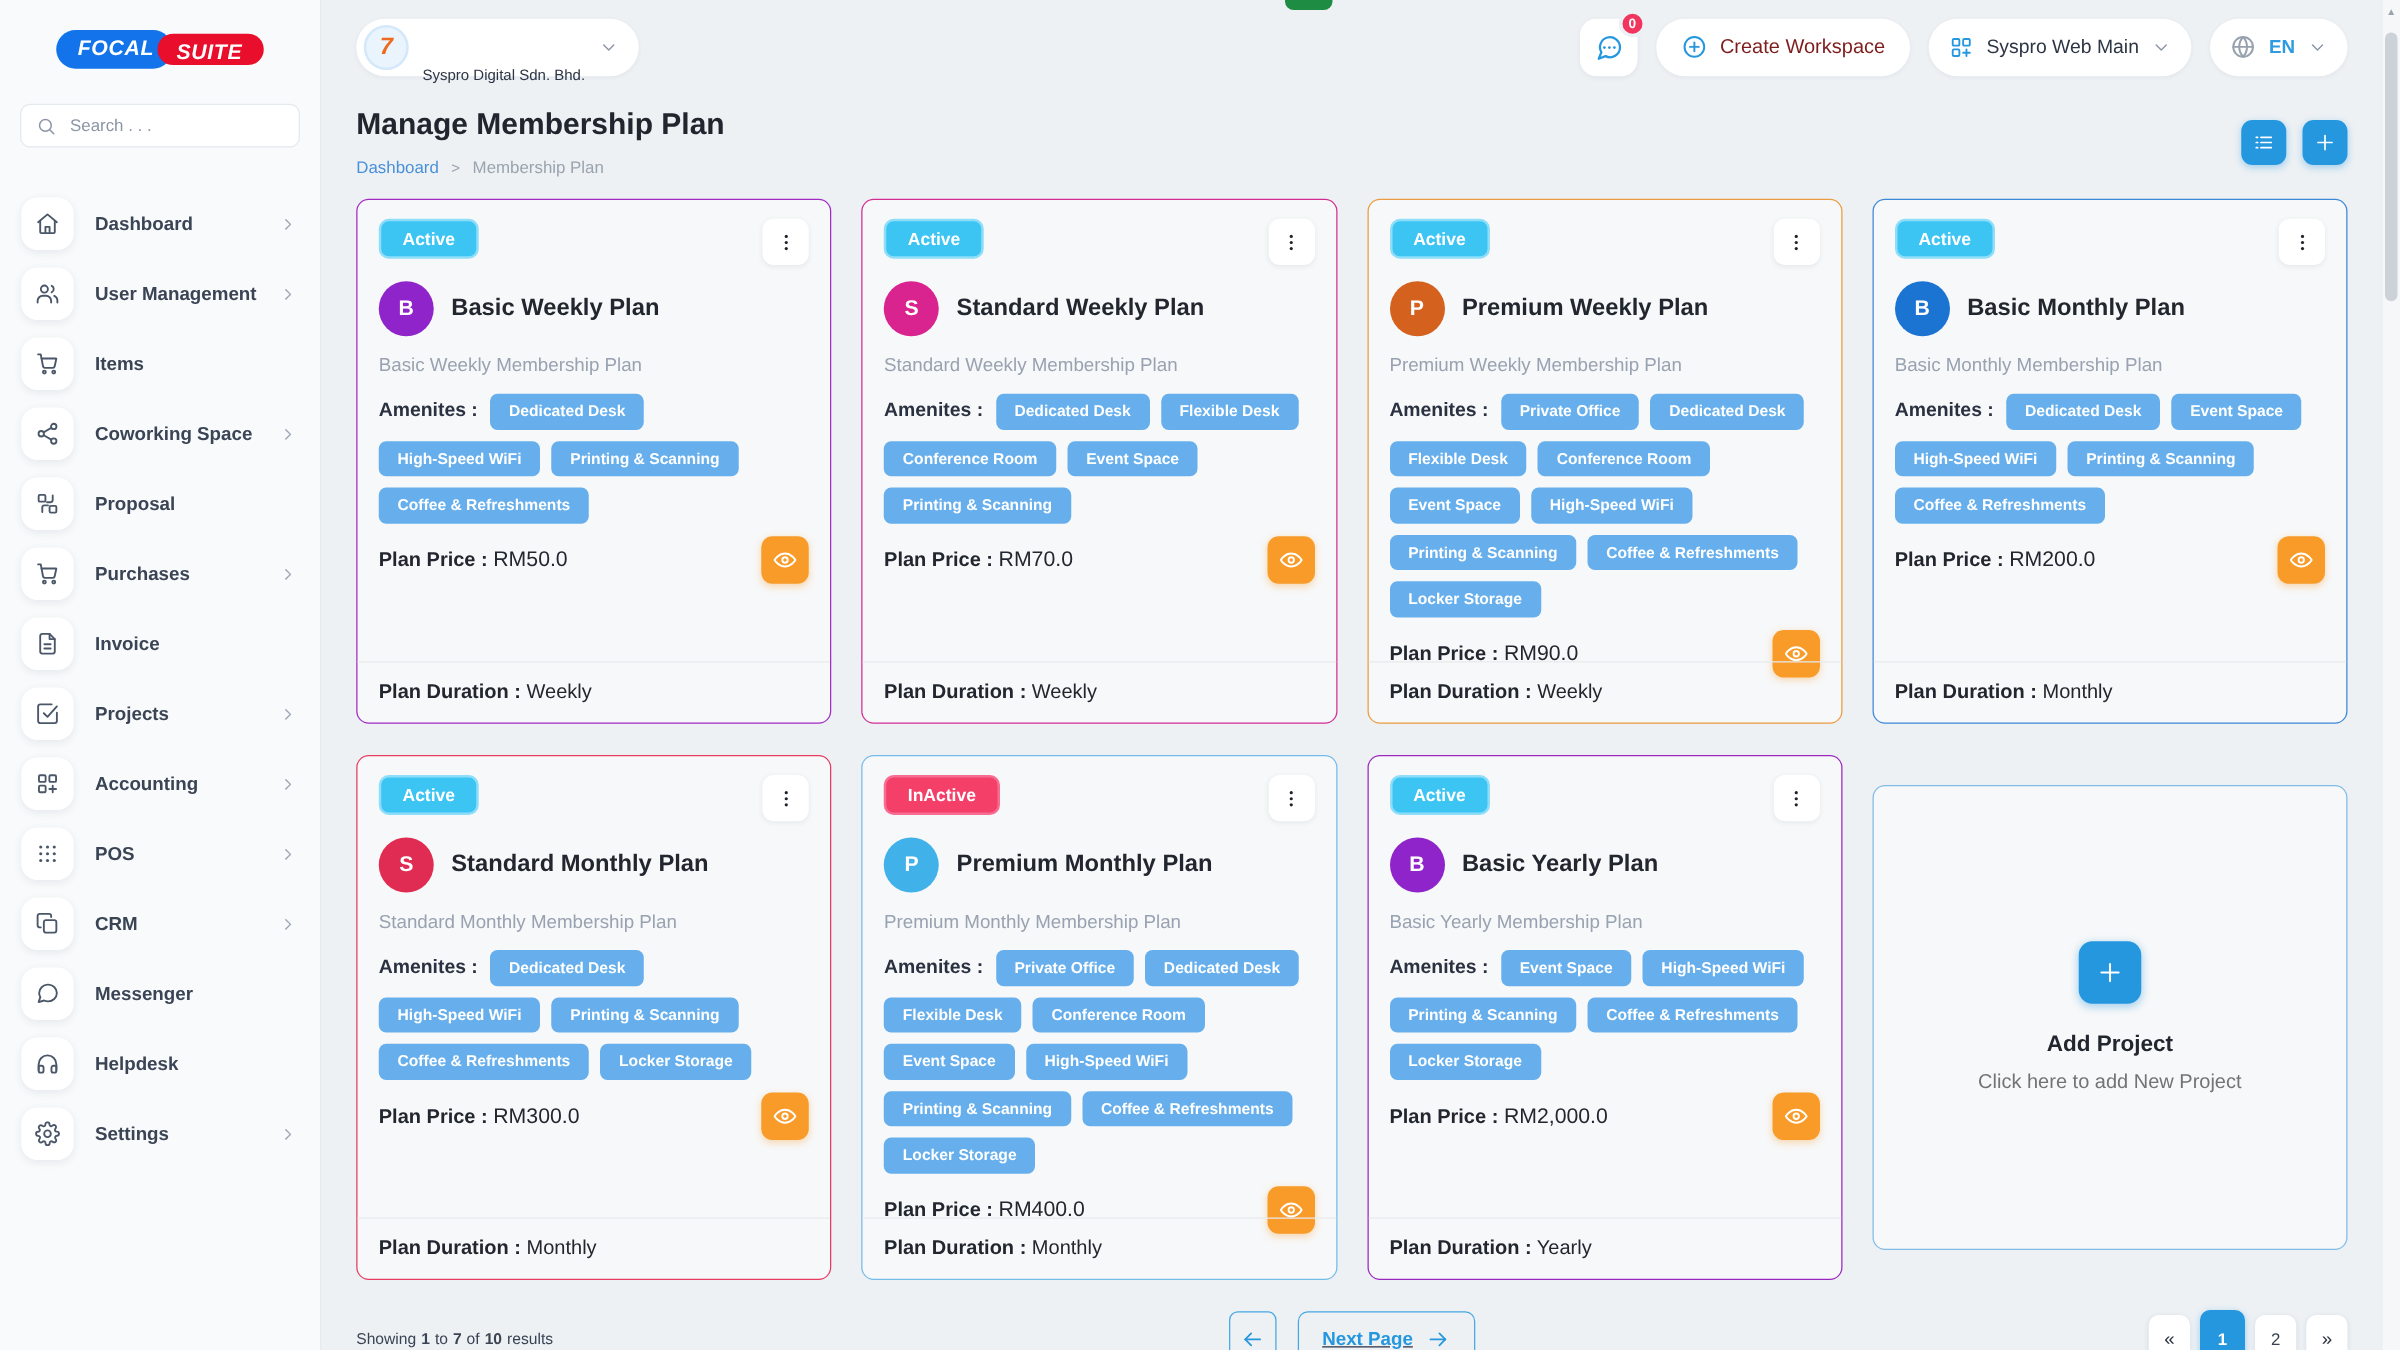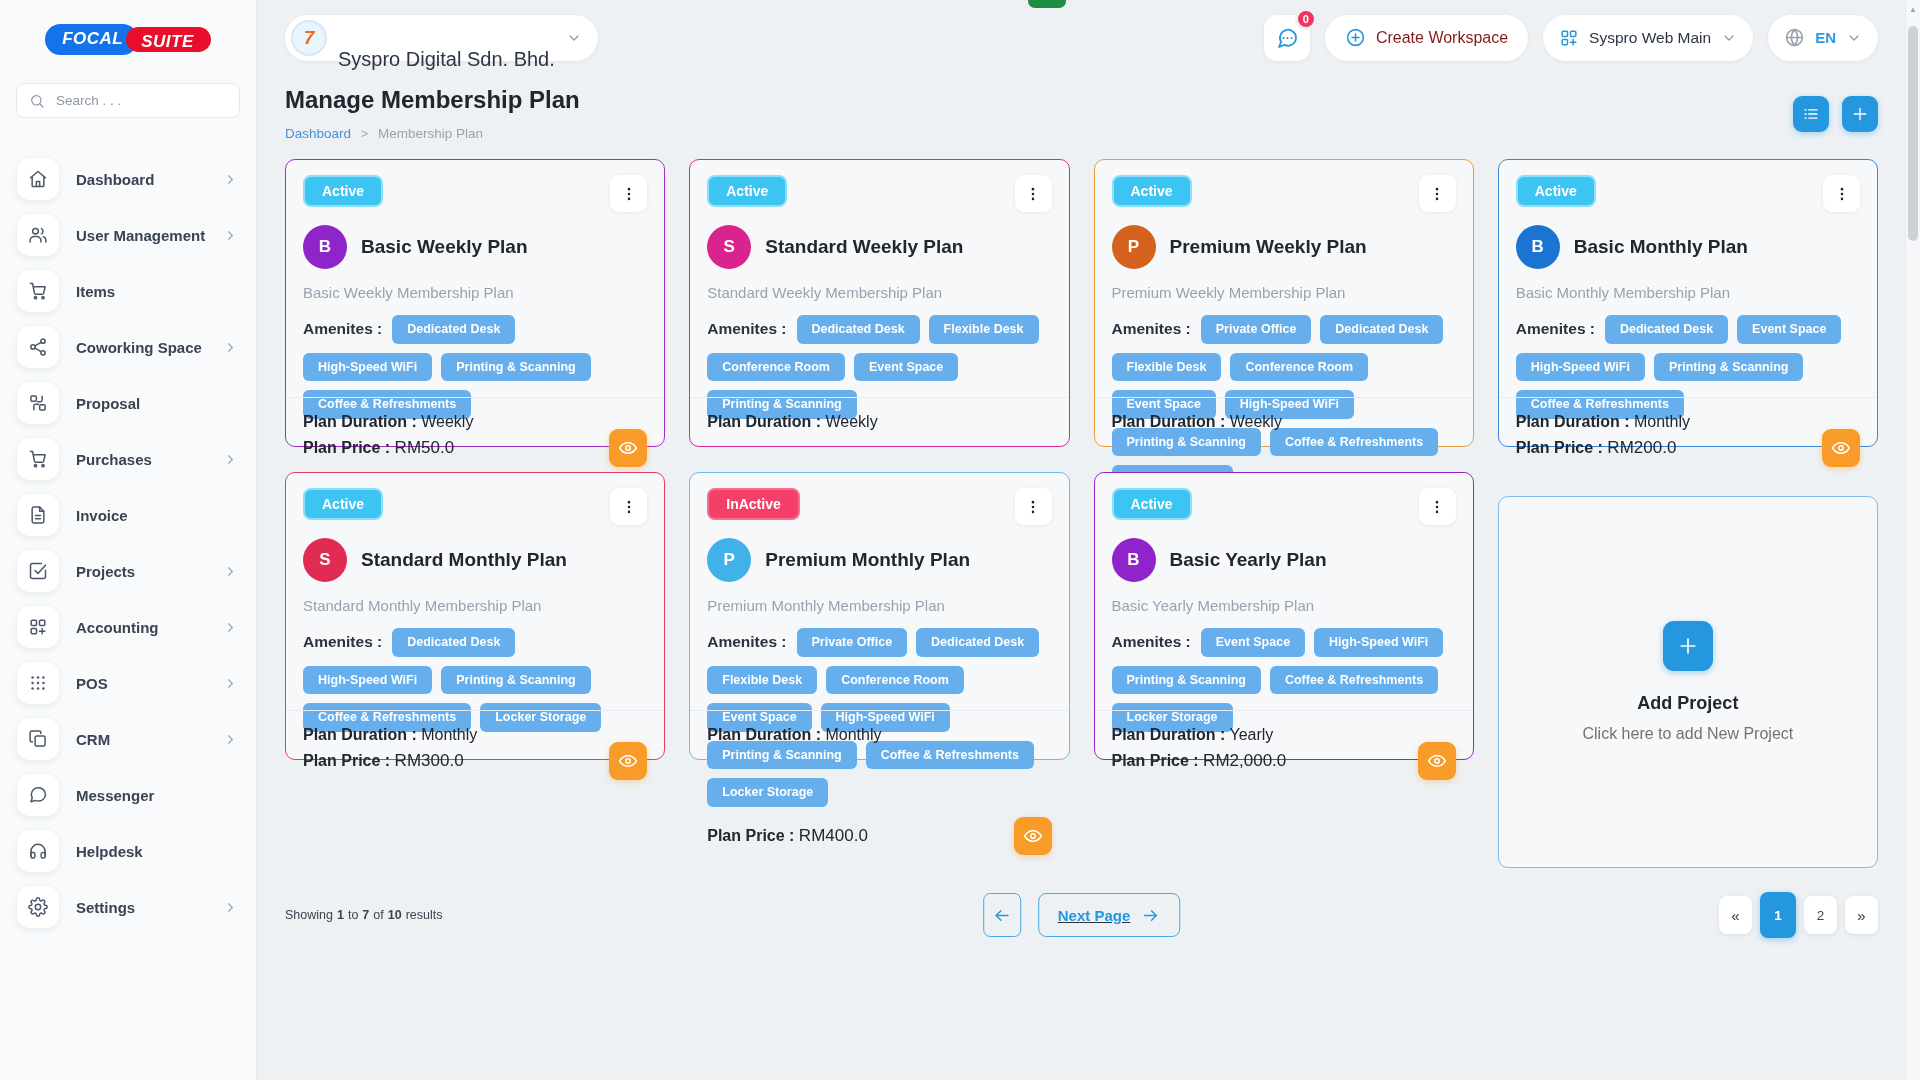--- a/index.html
+++ b/index.html
@@ -40,21 +40,21 @@
   
   .main { flex:1; padding:0 42px 0 29px; min-width:0; }
 
   .topbar { display:flex; align-items:center; justify-content:space-between; padding-top:13px; height:62px; }
   .pill { background:#fff; border-radius:23px; height:46px; display:flex; align-items:center;
     box-shadow:0 1px 4px rgba(30,50,80,.06); cursor:pointer; border:0; font-family:inherit; }
   .ws-pill { gap:11px; padding:0 16px 0 6px; }
   .ws-logo { width:36px; height:36px; border-radius:50%; background:#eaf4fd; border:2px solid #d3e8fa;
     display:flex; align-items:center; justify-content:center;
     color:#ed6b1f; font-weight:900; font-style:italic; font-size:19px; }
-  .ws-name { font-size:20px; color:#2d3545;margin-top:44px; }
+  .ws-name { font-size:12px; color:#2d3545;margin-top:44px; }
   .chev { color:#8d97a6; display:flex; }
   .topbar-right { display:flex; align-items:center; gap:15px; }
   .chat-btn { width:46px; height:46px; border-radius:13px; background:#fff; position:relative;
     display:flex; align-items:center; justify-content:center; color:#2597df;
     box-shadow:0 1px 4px rgba(30,50,80,.06); border:0; cursor:pointer; }
   .chat-badge { position:absolute; top:-7px; right:-7px; min-width:22px; height:22px; border-radius:11px;
     background:#f2355f; color:#fff; font-size:11px; font-weight:700; display:flex; align-items:center;
     justify-content:center; border:3px solid #edf1f4; }
   .create-btn { gap:10px; padding:0 20px; font-size:16px; color:#7f1d1d; }
   .create-btn .plus-ico { color:#2597df; display:flex; }
@@ -70,21 +70,21 @@
   .bc-link { color:#4a90d9; cursor:pointer; }
   .bc-sep { color:#9aa3ae; font-size:12px; }
   .bc-cur { color:#9aa3ae; }
   .head-actions { display:flex; gap:13px; margin-top:10px; }
   .sq-btn { width:36px; height:36px; border:0; border-radius:9px; background:#2597df; color:#fff;
     display:flex; align-items:center; justify-content:center; cursor:pointer;
     box-shadow:0 2px 6px rgba(37,151,223,.35); }
 
   
   .grid { display:grid; grid-template-columns:repeat(4,1fr); gap:25px 24px; margin-top:18px; }
-  .card { background:#f7f8f9; border:1px solid #ccc; border-radius:10px; height:288px;
+  .card { background:#f7f8f9; border:1px solid #ccc; border-radius:10px; height:420px;
     display:flex; flex-direction:column; position:relative; }
   .card-body { padding:15px 17px 0; flex:1; min-height:0; }
   .card-top { display:flex; justify-content:space-between; align-items:flex-start; margin-bottom:13px; }
   .badge { border-radius:8px; padding:7px 17px; font-size:14px; font-weight:600; color:#fff; line-height:1; }
   .badge.badge-active { background:#3cc4f3; border:2px solid #8edef9; }
   .badge.badge-inactive { background:#f43f68; border:2px solid #f76d92; }
   .dots-btn { width:37px; height:37px; background:#fff; border:0; border-radius:9px; cursor:pointer;
     box-shadow:0 1px 4px rgba(30,50,80,.08); display:flex; align-items:center; justify-content:center; color:#1f242c; }
   .card-title-row { display:flex; align-items:center; gap:14px; margin-bottom:15px; }
   .avatar { width:44px; height:44px; border-radius:50%; color:#fff; font-weight:700; font-size:17px;
@@ -569,20 +569,34 @@
       </div>
       <p class="plan-desc">Standard Weekly Membership Plan</p>
       <div class="amenities">
         <span class="am-label">Amenites :</span>
       <span class="chip">Dedicated Desk</span>
               <span class="chip">Flexible Desk</span>
               <span class="chip">Conference Room</span>
               <span class="chip">Event Space</span>
               <span class="chip">Printing &amp; Scanning</span>
             </div>
+      <div class="price-row">
+        <div class="price">
+          <span class="price-label">Plan Price :</span>
+          <span class="price-value">RM70.0</span>
+        </div>
+        <button class="eye-btn">
+          <span style="display:flex">
+                  <svg width="20" height="20" viewBox="0 0 24 24" fill="none" stroke="currentColor" stroke-width="1.8" stroke-linecap="round" stroke-linejoin="round">
+                    <path d="M2 12s3.6-6.2 10-6.2S22 12 22 12s-3.6 6.2-10 6.2S2 12 2 12z"></path>
+                    <circle cx="12" cy="12" r="2.6"></circle>
+                  </svg>
+                </span>
+        </button>
+      </div>
     </div>
     <div class="card-footer">
       <span class="dur-label">Plan Duration :</span>
       <span>Weekly</span>
     </div>
   </article>
 
   <article class="card" style="border-color: rgb(236, 155, 64);">
     <div class="card-body">
       <div class="card-top">

